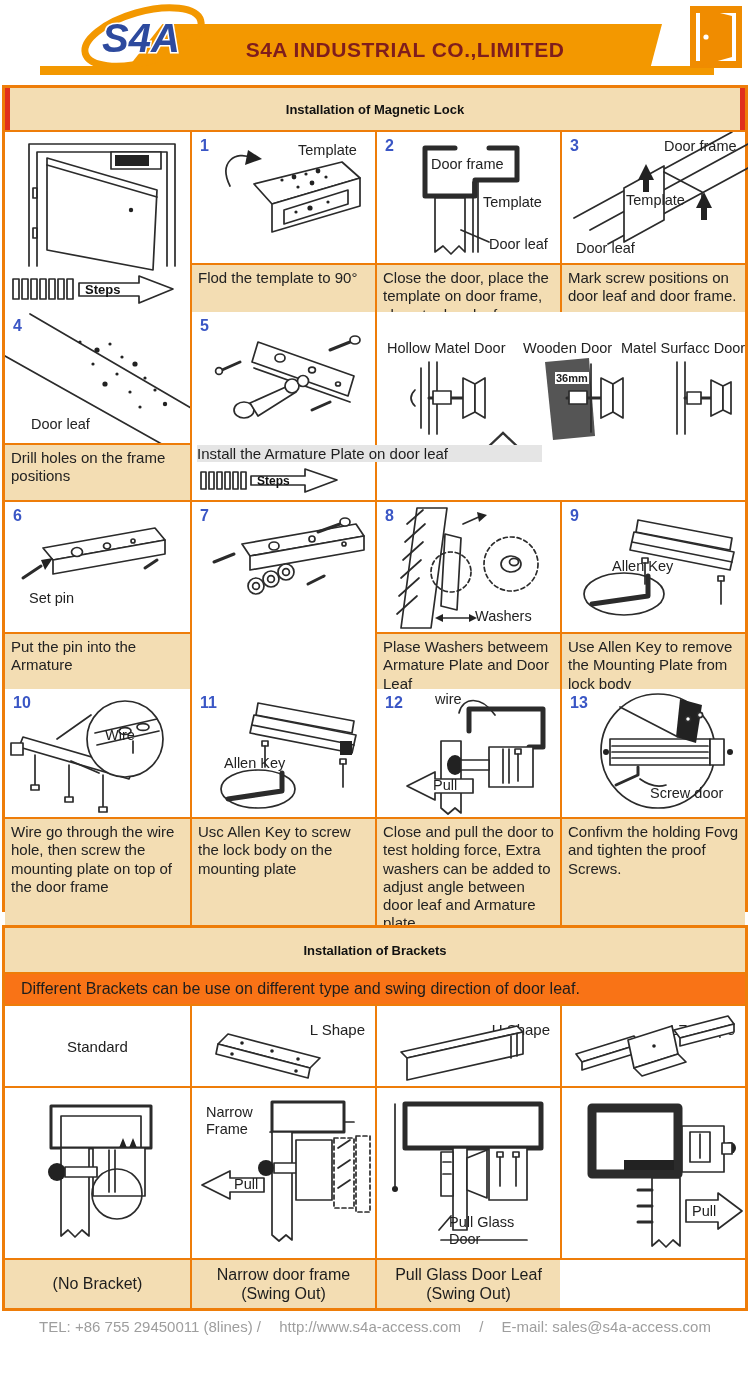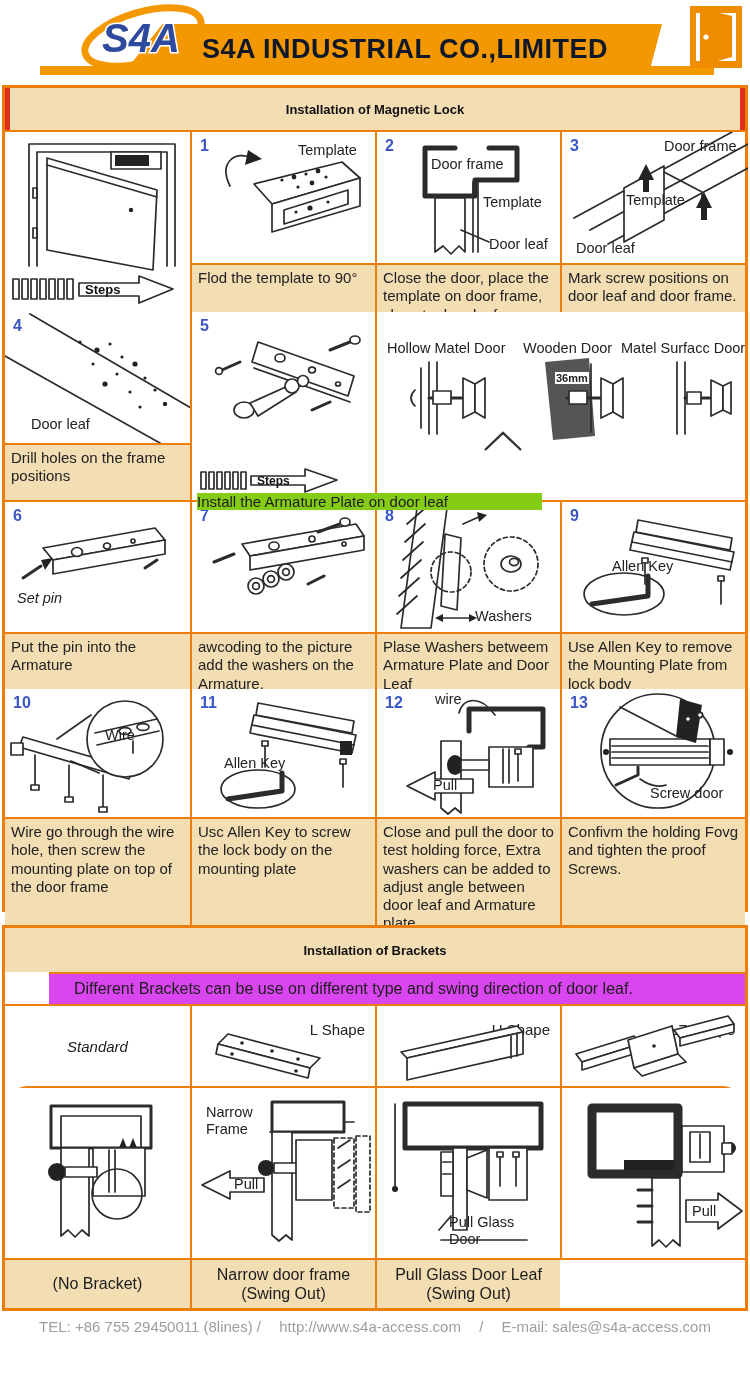--- a/index.html
+++ b/index.html
@@ -4,59 +4,59 @@
 <style>
   html,body{margin:0;padding:0;background:#fff;}
   .page{position:relative;width:750px;height:1375px;background:#fff;overflow:hidden;
         font-family:"Liberation Sans",sans-serif;color:#1d1d1d;}
   
   .header{position:absolute;left:0;top:0;width:750px;height:85px;background:#fff;}
   .header-bar{position:absolute;left:40px;right:36px;top:66px;height:9px;background:#F39800;}
   .banner-trap{position:absolute;left:122px;top:24px;width:540px;height:51px;background:#F39800;
         clip-path:polygon(7.5% 0,100% 0,97.5% 100%,0 100%);
         display:flex;align-items:center;justify-content:center;}
-  .company{font-size:27px;font-weight:bold;color:#0f172a;letter-spacing:.5px;padding-left:26px;white-space:nowrap;}
+  .company{font-size:21px;font-weight:bold;color:#7f1d1d;letter-spacing:.5px;padding-left:26px;white-space:nowrap;}
   .logo{position:absolute;left:70px;top:2px;width:146px;height:70px;}
   .door-ic{position:absolute;right:4px;top:4px;width:82px;height:66px;}
   
   .tbl{position:absolute;left:2px;right:2px;border:3px solid #EE7D09;background:#fff;}
   #t1{top:85px;} #t2{top:925px;}
   .banner{height:42px;background:#F3DDB3;display:flex;align-items:center;justify-content:center;
           font-size:13px;font-weight:bold;color:#111;}
   .banner.redcaps{border-left:5px solid #E0301D;border-right:5px solid #E0301D;}
   .banner.b2{height:44px;}
   .row{display:grid;grid-template-columns:1fr 1fr 1fr 1fr;border-top:2px solid #EE7D09;}
   .r1{height:178px;} .r2{height:188px;} .r3{height:185px;} .r4{height:220px;}
   .cell{position:relative;display:flex;flex-direction:column;border-left:2px solid #EE7D09;background:#fff;min-width:0;}
   .cell:first-child{border-left:none;}
   .merged{grid-column:3/5;}
   .img{position:relative;background:#fff;}
   .i131{flex:0 0 131px;} .i130{flex:0 0 130px;} .i128{flex:0 0 128px;} .ifull{flex:1;}
   .cap{flex:1;border-top:2px solid #EE7D09;background:#F3DDB3;padding:4px 6px;
        font-size:15px;line-height:1.22;color:#222;}
   .capw{flex:1;background:#fff;border-top:none;position:relative;z-index:6;}
-  .capw .floattext{position:absolute;left:5px;top:2px;width:345px;background:#84cc16;
-       font-size:15px;white-space:nowrap;z-index:6;margin-top:48px;}
+  .capw .floattext{position:absolute;left:5px;top:2px;width:345px;background:#e5e5e5;
+       font-size:15px;white-space:nowrap;z-index:6;}
   .capw svg{position:absolute;left:5px;top:22px;}
   .num{position:absolute;left:8px;top:5px;color:#3A56C5;font-weight:bold;font-size:16px;z-index:2;}
   .lbl{position:absolute;font-size:14.5px;color:#222;white-space:nowrap;z-index:2;}
   .lbl.small{font-size:11px;font-weight:bold;background:#fff;padding:0 1px;}
   .art{position:absolute;left:0;top:0;}
   .art *{stroke:#2b2b2b;stroke-width:1.7;fill:none;stroke-linecap:round;stroke-linejoin:round;}
   .art .f{fill:#222;stroke:none;} .art .fg{fill:#555;stroke:none;} .art .fw{fill:#fff;}
   .art .th3{stroke-width:3;} .art .th5{stroke-width:5;} .art .dash{stroke-dasharray:4 3;}
   .art text{stroke:none;fill:#111;font-family:"Liberation Sans",sans-serif;}
   .callout{position:absolute;left:88px;top:136px;width:242px;border:2px solid #333;background:#fff;
        padding:3px 10px;font-size:15px;line-height:1.3;z-index:1;}
   .callout-arrow{position:absolute;left:106px;top:118px;z-index:2;}
   
-  .subrow{border-top:2px solid #EE7D09;height:32px;display:flex;align-items:center;padding:0 25px;
-       font-size:16px;background:#d946ef;box-sizing:border-box;margin-left:44px;}
+  .subrow{border-top:2px solid #EE7D09;height:32px;display:flex;align-items:center;padding:0 16px;
+       font-size:16px;background:#f97316;box-sizing:border-box;}
   .brow{height:80px;}
-  .irow{height:170px;border-radius:23px;}
+  .irow{height:170px;}
   .crow{height:48px;}
   .bcell{position:relative;border-left:2px solid #EE7D09;background:#fff;display:flex;align-items:center;justify-content:center;}
   .bcell:first-child{border-left:none;}
   .blabel{position:absolute;right:10px;top:15px;font-size:15px;color:#222;white-space:nowrap;}
   .ccell{border-left:2px solid #EE7D09;background:#F3DDB3;display:flex;align-items:center;justify-content:center;
        text-align:center;font-size:16px;padding:2px 10px;line-height:1.2;}
   .ccell:first-child{border-left:none;}
   
   .footer{position:absolute;left:0;right:0;top:1305px;text-align:center;color:#9E9E9E;font-size:15px;}
   .footer .ln{margin-top:13px;}
@@ -272,21 +272,21 @@
           <path d="M2 20 L20 3 L38 20" fill="#ffffff" stroke="#333" stroke-width="2.4"></path>
         </svg>
       </div>
     </div>
 
     <div class="row r3">
 
       <div class="cell">
         <div class="img i130">
           <span class="num">6</span>
-          <span class="lbl" style="left:12px;top:88px;font-style:italic;">Set pin</span>
+          <span class="lbl" style="left:24px;top:88px;">Set pin</span>
           <svg class="art" viewBox="0 0 186 130" width="186" height="130">
             <polygon class="fw" points="38,46 150,26 160,38 48,58"></polygon>
             <polygon class="fw" points="48,58 160,38 160,52 48,72"></polygon>
             <ellipse class="fw" cx="72" cy="50" rx="5.5" ry="4.5"></ellipse>
             <ellipse class="fw" cx="102" cy="44" rx="3.5" ry="3"></ellipse>
             <circle class="fw" cx="128" cy="39" r="2"></circle>
             <line class="th3" x1="18" y1="76" x2="36" y2="64"></line>
             <polygon class="f" points="36,58 48,56 40,68"></polygon>
             <line class="th3" x1="140" y1="66" x2="152" y2="58"></line>
           </svg>
@@ -308,21 +308,20 @@
             <circle class="fw" cx="79" cy="77" r="8"></circle>
               <circle class="fw" cx="79" cy="77" r="3.4"></circle>
             <circle class="fw" cx="94" cy="70" r="8"></circle>
               <circle class="fw" cx="94" cy="70" r="3.4"></circle>
             <line class="th3" x1="126" y1="30" x2="148" y2="22"></line>
             <ellipse class="fw" cx="153" cy="20" rx="5" ry="4"></ellipse>
             <line class="th3" x1="22" y1="60" x2="42" y2="52"></line>
             <line class="th3" x1="116" y1="82" x2="132" y2="74"></line>
           </svg>
         </div>
-        <div class="cap">awcoding to the picture add the washers on the Armature.</div>
       </div>
 
       <div class="cell">
         <div class="img i130">
           <span class="num">8</span>
           <span class="lbl" style="left:98px;top:106px;text-align:center;">Washers</span>
           <svg class="art" viewBox="0 0 186 130" width="186" height="130">
             <polygon points="40,6 70,6 54,126 24,126"></polygon>
             <line x1="30" y1="22" x2="46" y2="8"></line>
               <line x1="28" y1="40" x2="48" y2="22"></line>
@@ -460,21 +459,21 @@
       </div>
     </div>
   </div>
 
   <div class="tbl" id="t2">
     <div class="banner b2">Installation of Brackets</div>
     <div class="subrow">Different Brackets can be use on different type and swing direction of door leaf.</div>
 
     <div class="row brow">
       <div class="bcell">
-        <span style="font-size:15px;font-style:italic;">Standard</span>
+        <span style="font-size:15px;">Standard</span>
       </div>
       <div class="bcell">
         <span class="blabel">L Shape</span>
         <svg class="art" viewBox="0 0 186 80" width="186" height="80">
           <polygon class="fw" points="36,28 128,52 118,62 26,38"></polygon>
           <polygon class="fw" points="26,38 118,62 116,72 24,48"></polygon>
           <circle class="f" cx="50" cy="37" r="1.8"></circle>
             <circle class="f" cx="80" cy="45" r="1.8"></circle>
           <circle class="f" cx="106" cy="53" r="1.8"></circle>
             <circle class="f" cx="40" cy="48" r="1.8"></circle>

